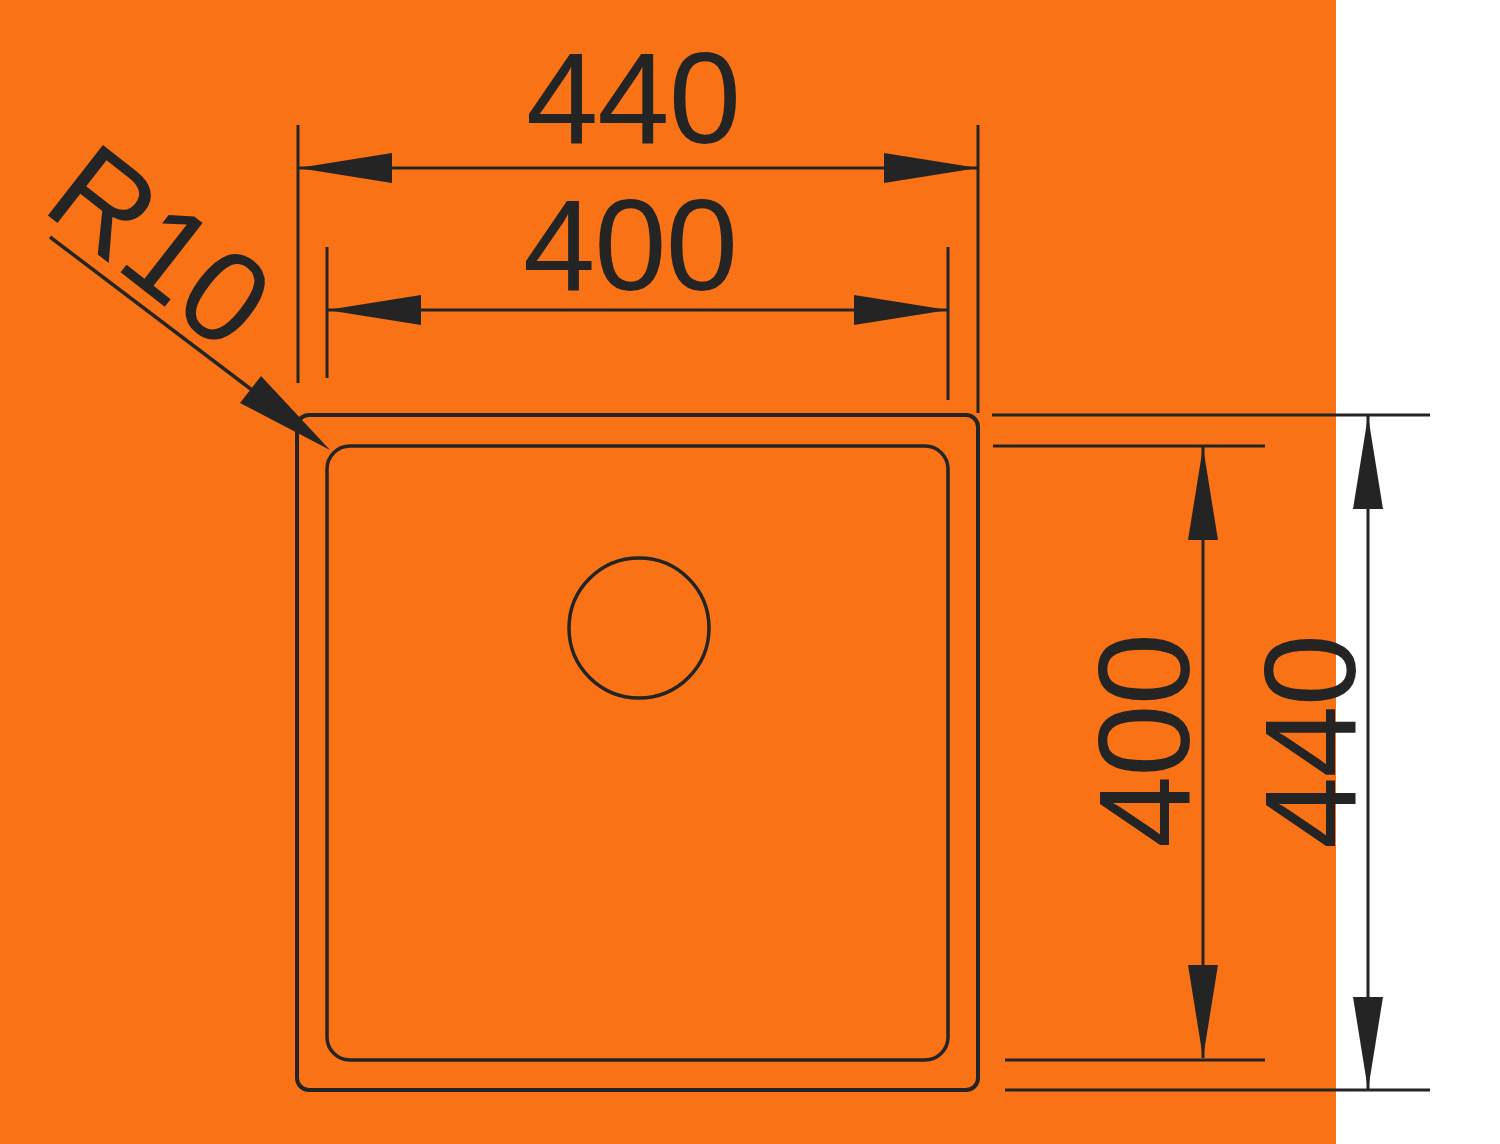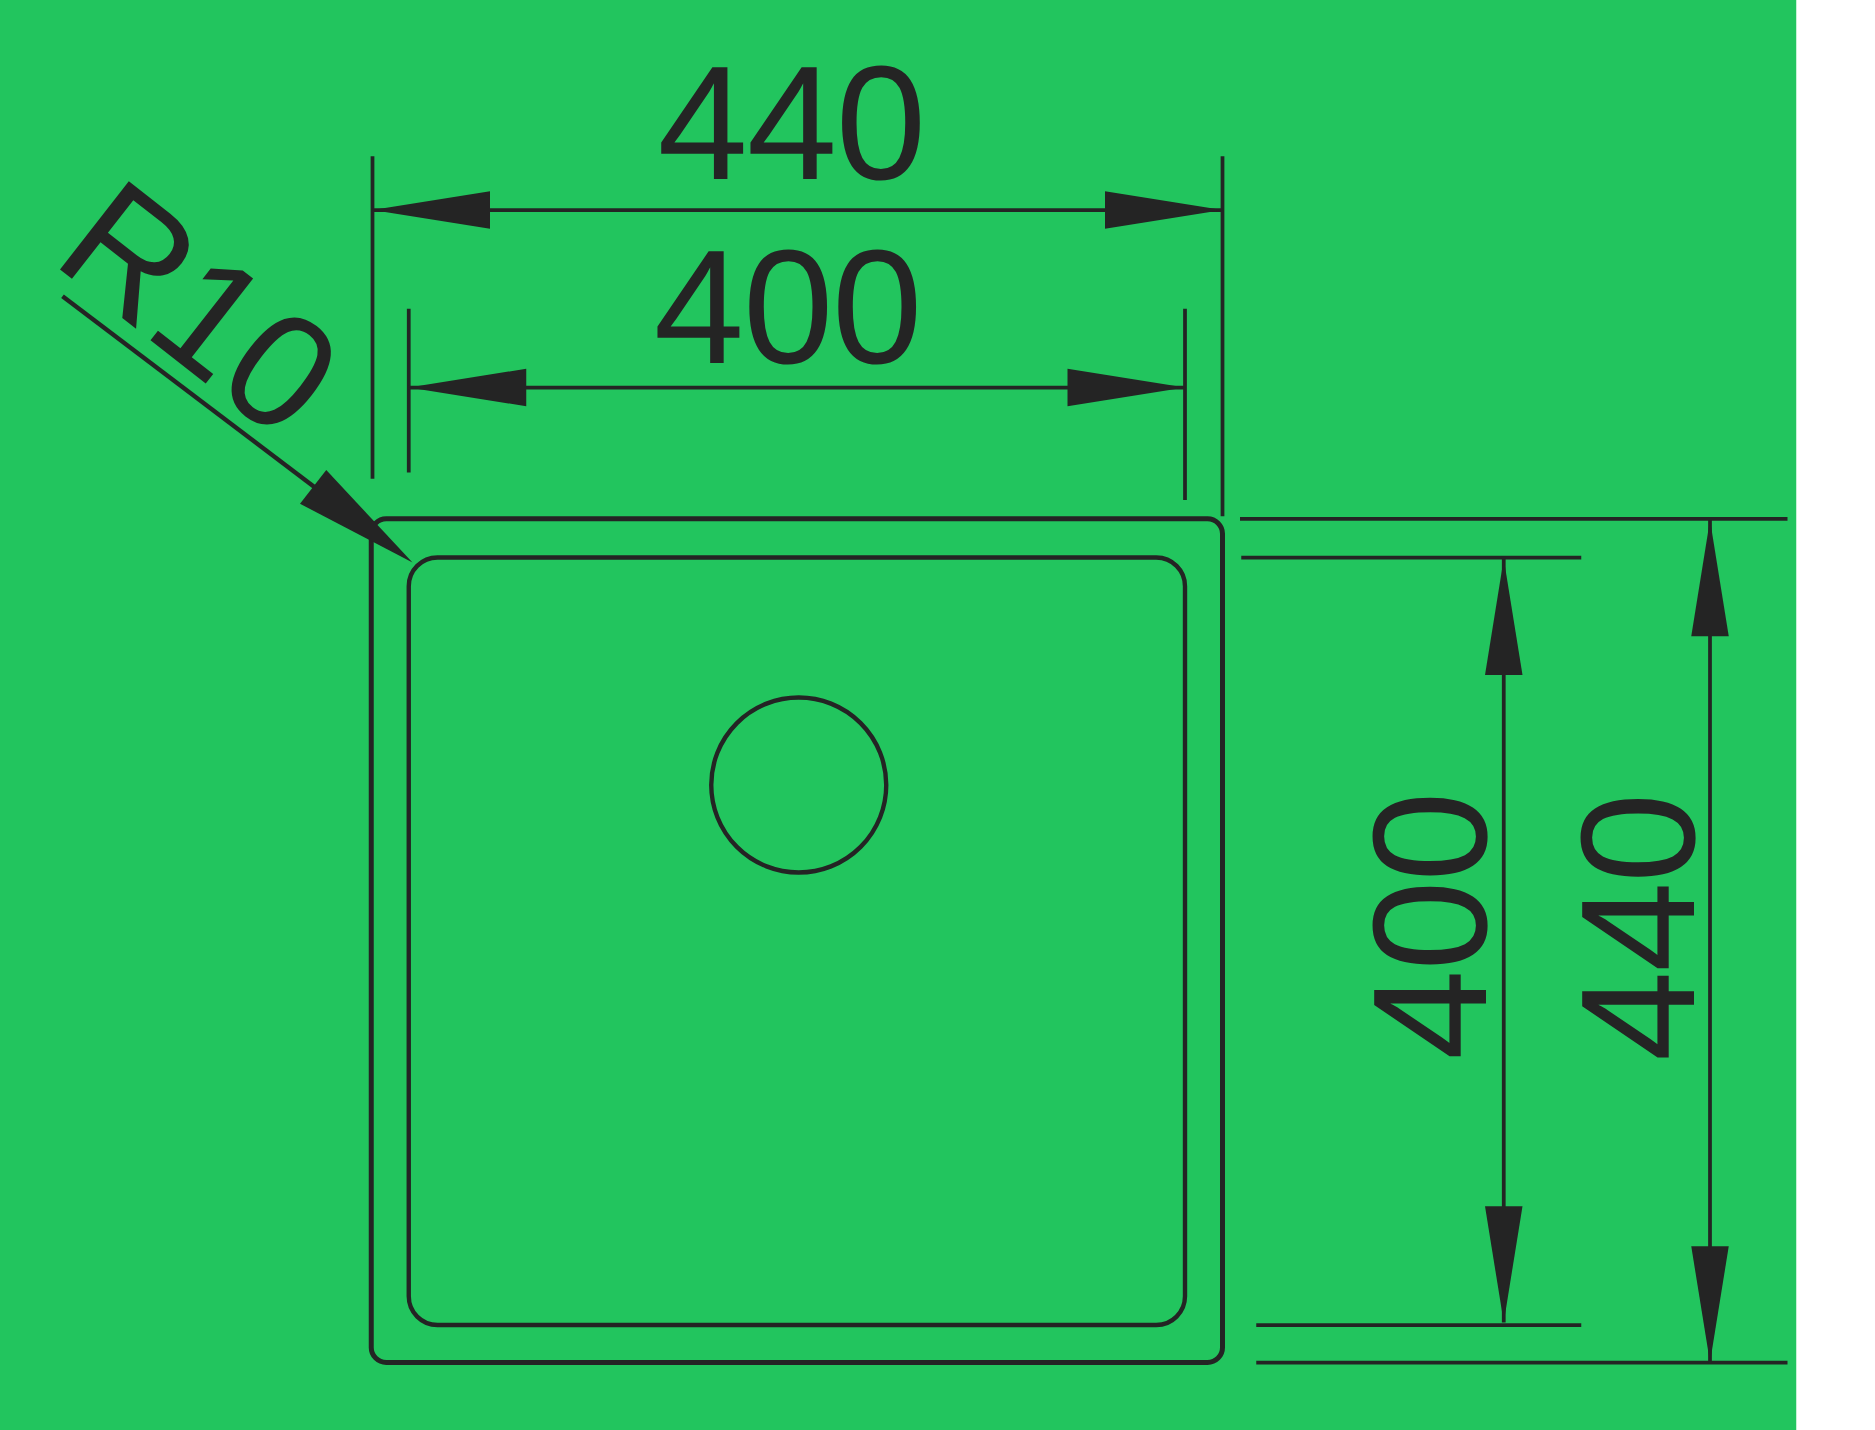--- a/index.html
+++ b/index.html
@@ -7,23 +7,23 @@
     padding: 0;
   }
   body {
     width: 1500px;
     height: 1144px;
     overflow: hidden;
     font-family: "Liberation Sans", sans-serif;
   }
   .canvas {
     position: relative;
-    width: 1437px;
+    width: 1336px;
     height: 1144px;
-    background: #22c55e;
+    background: #f97316;
   }
   .canvas svg {
     position: absolute;
     left: 0;
     top: 0;
   }
   .dim-label {
     position: absolute;
     width: 300px;
     height: 150px;

